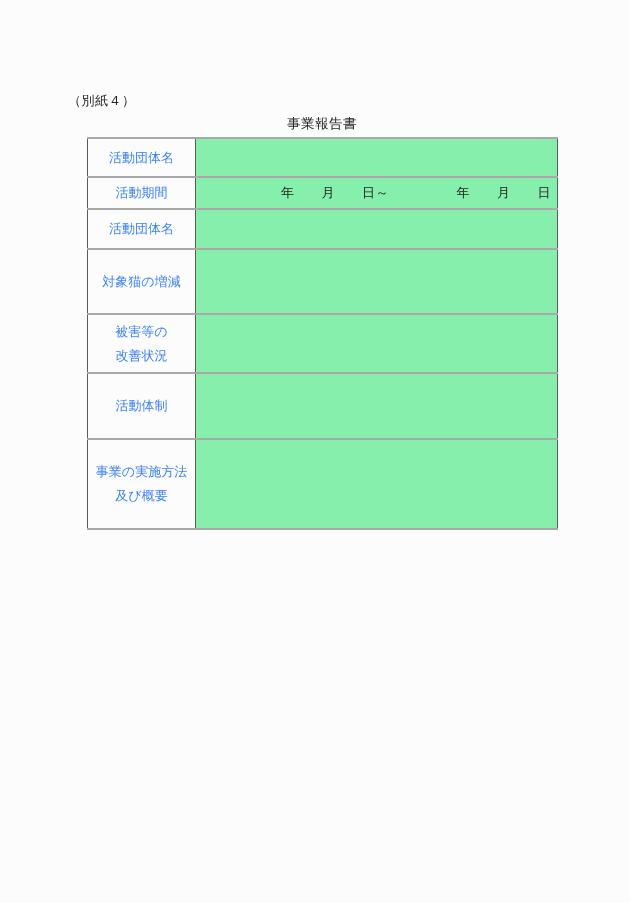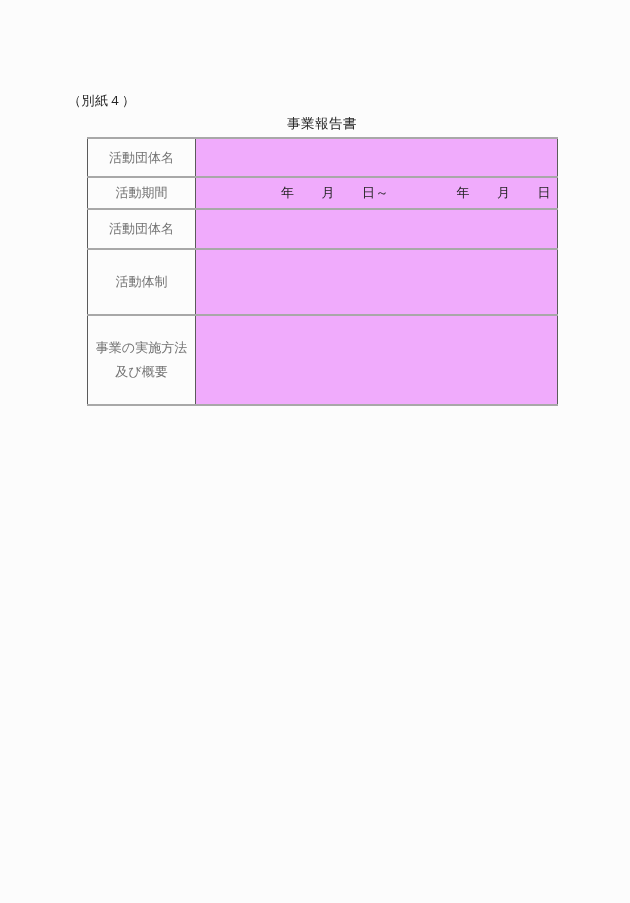--- a/index.html
+++ b/index.html
@@ -50,24 +50,24 @@
     border-left: 1px solid #5b5b5b;
     border-right: 1px solid #5b5b5b;
     padding: 0;
     vertical-align: middle;
     font-size: 13px;
   }
   td.label-cell {
     text-align: center;
     line-height: 24px;
     white-space: pre-line;
-    color: #737373;
+    color: #3b82f6;
   }
   td.value-cell {
-    background: #f0abfc;
+    background: #86efac;
     margin-top: 29px;
   }
   td.value-cell.period {
     text-align: right;
     padding-right: 6px;
     letter-spacing: 0.5px;
     white-space: pre;
   }
   
   tr.r1 td { height: 37px; }
@@ -99,20 +99,29 @@
         <td class="value-cell"></td>
       </tr>
       <tr class="r2">
         <td class="label-cell">活動期間</td>
         <td class="value-cell period">年　　月　　日～　　　　　年　　月　　日</td>
       </tr>
       <tr class="r3">
         <td class="label-cell">活動団体名</td>
         <td class="value-cell"></td>
       </tr>
+      <tr class="r4">
+        <td class="label-cell">対象猫の増減</td>
+        <td class="value-cell"></td>
+      </tr>
+      <tr class="r5">
+        <td class="label-cell">被害等の
+改善状況</td>
+        <td class="value-cell"></td>
+      </tr>
       <tr class="r6">
         <td class="label-cell">活動体制</td>
         <td class="value-cell"></td>
       </tr>
       <tr class="r7">
         <td class="label-cell">事業の実施方法
 及び概要</td>
         <td class="value-cell"></td>
       </tr>
     </tbody>

